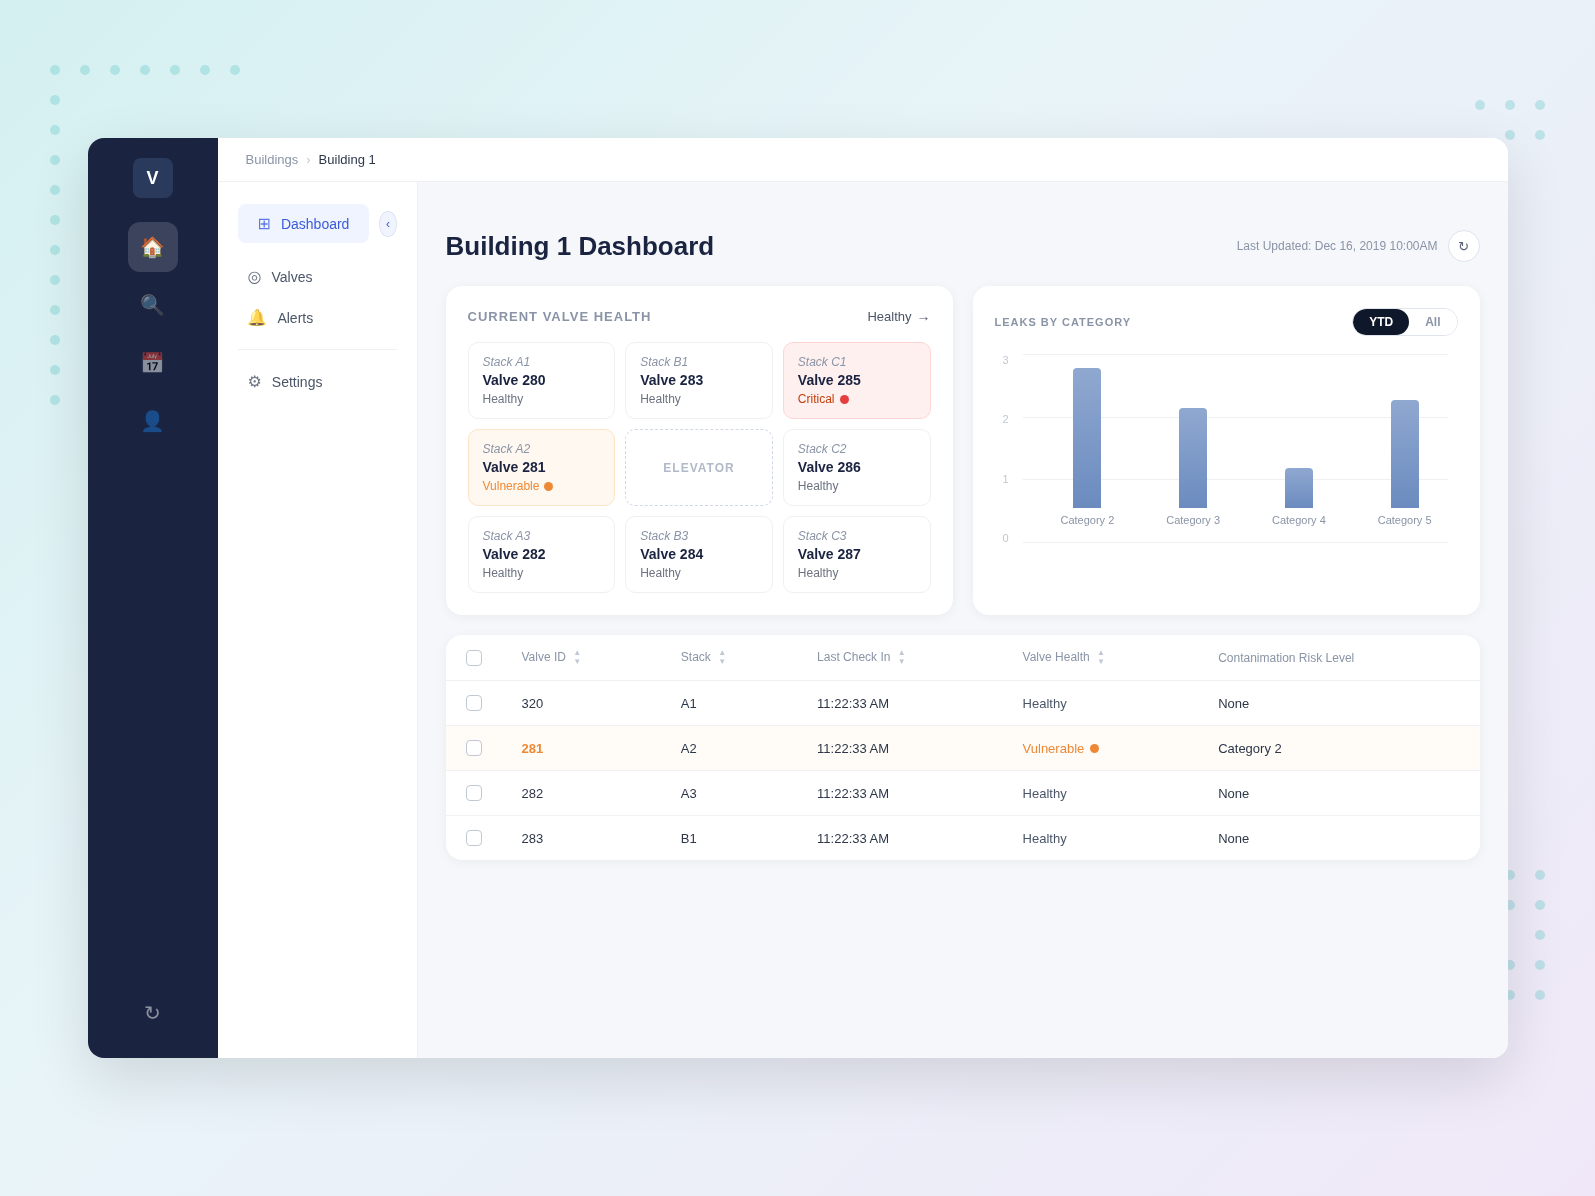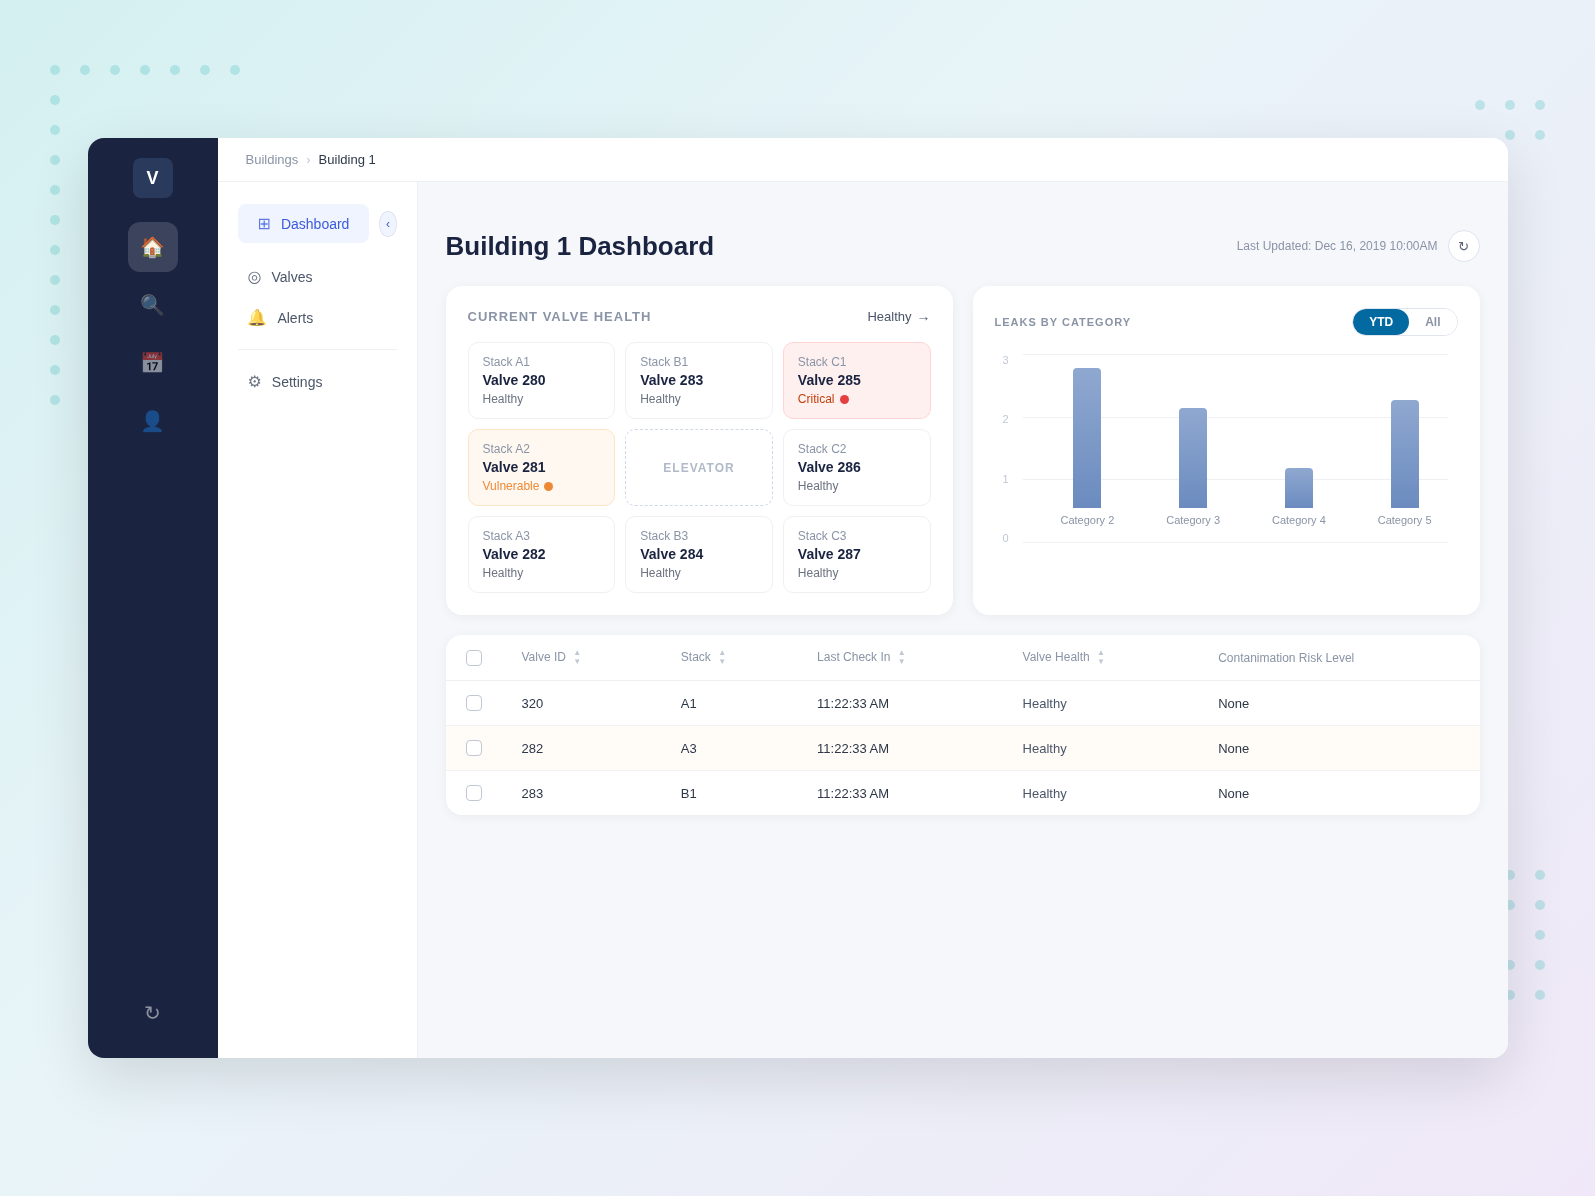--- a/index.html
+++ b/index.html
@@ -305,20 +305,21 @@
       justify-content: center;
       color: #b0bac8;
       font-size: 12px;
       font-weight: 600;
       letter-spacing: 1px;
     }
     .valve-stack {
       font-size: 12px;
       color: #8a94a6;
       margin-bottom: 3px;
+      font-style: italic;
     }
     .valve-name {
       font-size: 14px;
       font-weight: 700;
       color: #1a2340;
       margin-bottom: 4px;
     }
     .valve-status {
       font-size: 12px;
       color: #6b7280;
@@ -368,21 +369,21 @@
     .toggle-btn {
       padding: 6px 16px;
       font-size: 12px;
       font-weight: 600;
       cursor: pointer;
       background: white;
       color: #8a94a6;
       border: none;
     }
     .toggle-btn.active {
-      background: #0369a1;
+      background: #0f172a;
       color: white;
       border-radius: 20px;
     }
     .chart-y-axis {
       position: absolute;
       left: 0;
       top: 0;
       bottom: 30px;
       display: flex;
       flex-direction: column;
@@ -779,20 +780,34 @@
                   <td class="td-checkbox">
                     <div class="checkbox"></div>
                   </td>
                   <td>320</td>
                   <td>A1</td>
                   <td>11:22:33 AM</td>
                   <td><span class="health-healthy">Healthy</span></td>
                   <td>None</td>
                 </tr>
 
+                <tr style="background:#fffbf7;">
+                  <td class="td-checkbox">
+                    <div class="checkbox"></div>
+                  </td>
+                  <td><span class="valve-id-link">281</span></td>
+                  <td>A2</td>
+                  <td>11:22:33 AM</td>
+                  <td>
+                    <span class="health-vulnerable">
+                      Vulnerable <span class="status-dot dot-vulnerable"></span>
+                    </span>
+                  </td>
+                  <td>Category 2</td>
+                </tr>
 
                 <tr>
                   <td class="td-checkbox">
                     <div class="checkbox"></div>
                   </td>
                   <td>282</td>
                   <td>A3</td>
                   <td>11:22:33 AM</td>
                   <td><span class="health-healthy">Healthy</span></td>
                   <td>None</td>

